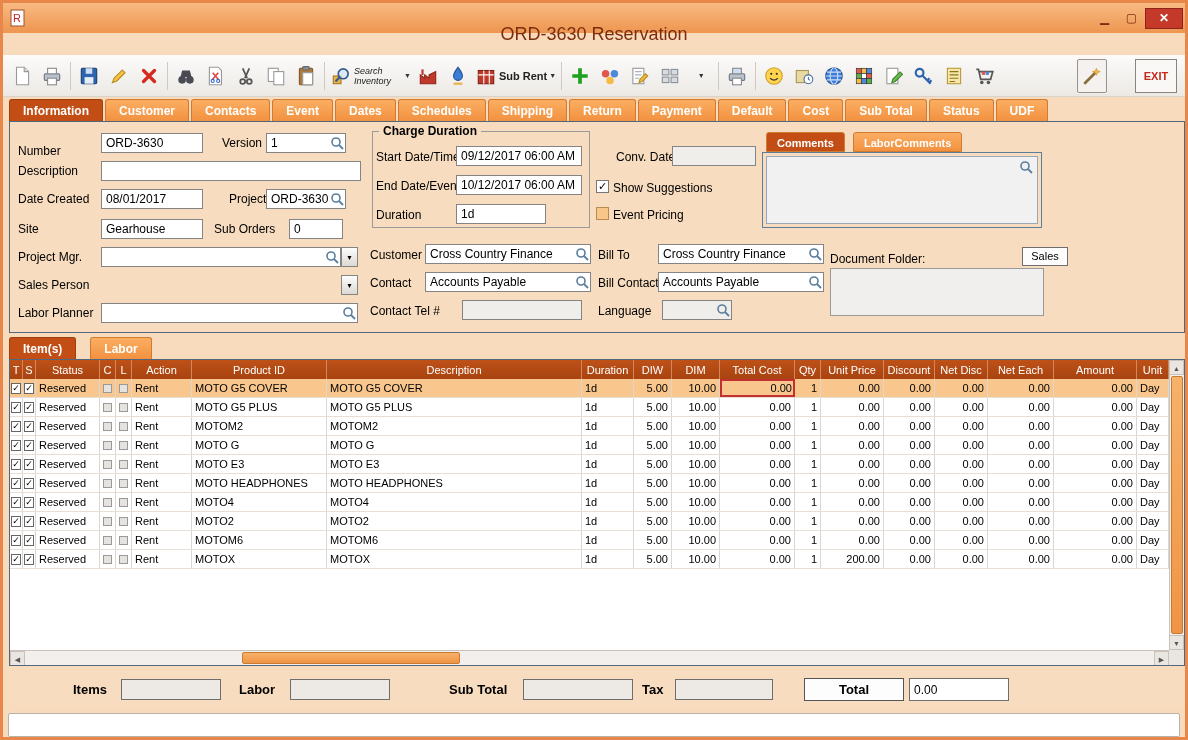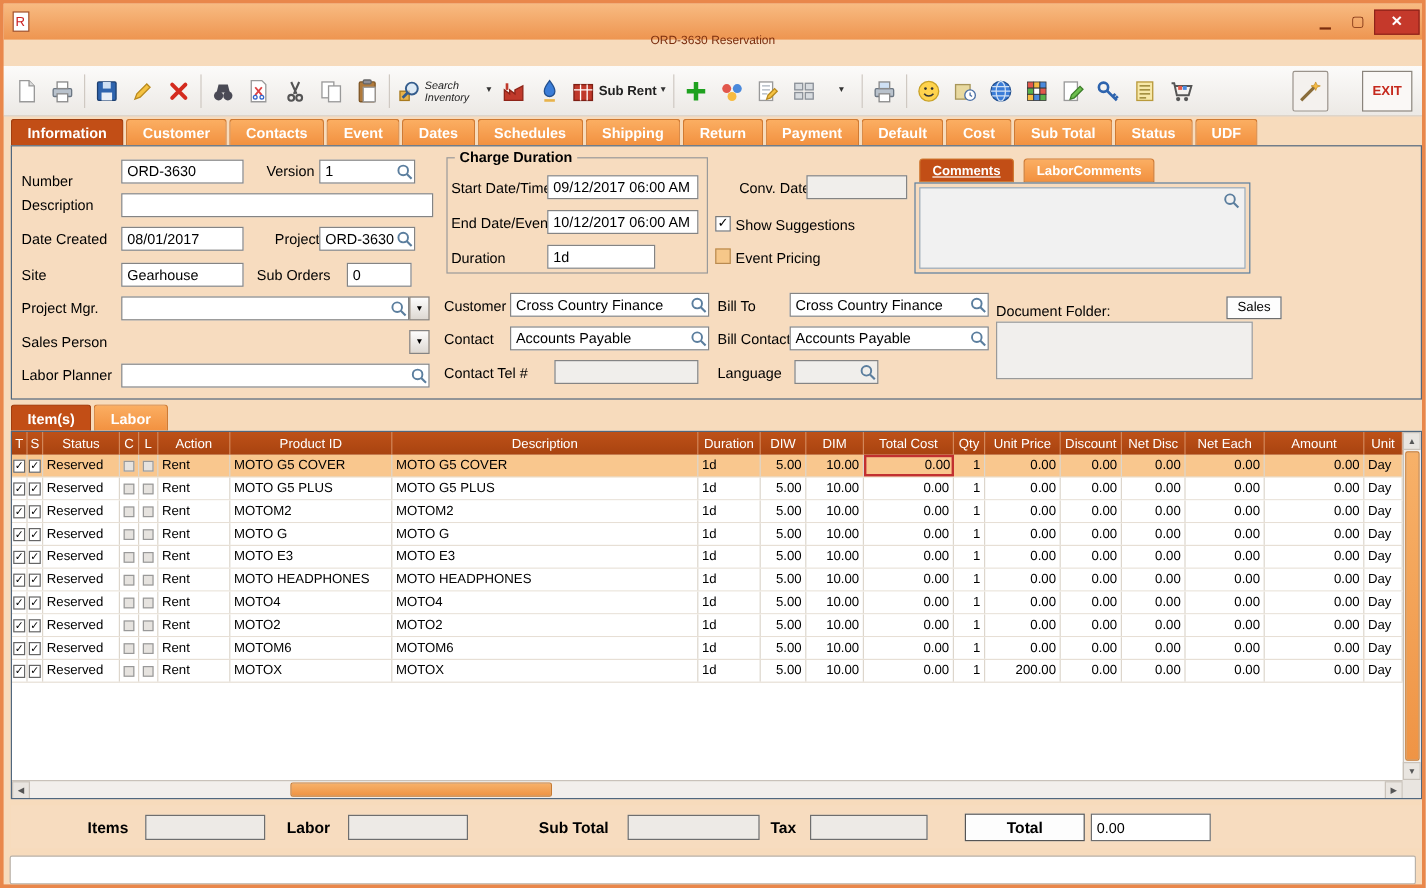--- a/index.html
+++ b/index.html
@@ -3,21 +3,21 @@
 <meta charset="utf-8">
 <style>
   * { box-sizing: border-box; }
   html,body { margin:0; padding:0; }
   body { width:1188px; height:740px; font-family:"Liberation Sans", sans-serif; background:#D8D8D8; }
   #win { position:relative; width:1188px; height:740px; background:#F7DBBC; border:3px solid #E9874B; overflow:hidden; }
 
   
   .titlebar { position:absolute; left:0; top:0; width:100%; height:30px;
     background:linear-gradient(#F8BB82,#EE9550); display:flex; align-items:center; }
-  .title { position:absolute; left:0; right:0; text-align:center; color:#7B2D0E; font-size:10px;margin-top:32px; }
+  .title { position:absolute; left:0; right:0; text-align:center; color:#7B2D0E; font-size:18px;margin-top:32px; }
   .win-icon { margin-left:6px; z-index:2; width:18px; height:18px; }
   .win-controls { margin-left:auto; display:flex; z-index:2; margin-right:2px; }
   .win-btn { width:27px; height:21px; display:flex; align-items:center; justify-content:center;
     font-size:12px; color:#7B2D0E; }
   .win-btn.close { background:#C5392B; color:#fff; border:1px solid #8E241A; width:38px; font-weight:bold; }
 
   
   .menubar { position:absolute; left:0; top:30px; width:100%; height:22px; background:#F1EFED;
     display:flex; align-items:center; padding-left:8px; border-bottom:1px solid #E2DFDB; }
   .menu-item { padding:2px 7px; font-size:12px; color:#111; }
@@ -56,28 +56,28 @@
   .dd-btn { position:absolute; width:17px; height:20px; background:linear-gradient(#FDFDFD,#DDD8D2);
     border:1px solid #848484; font-size:7px; display:flex; align-items:center; justify-content:center; }
   .group { position:absolute; border:1px solid #9A9A9A; }
   .gtitle { position:absolute; top:-8px; left:6px; background:#F7DCBF; padding:0 4px; font-weight:bold; font-size:12px; white-space:nowrap; }
   .cb-box { position:absolute; width:13px; height:13px; background:#fff; border:1px solid #777;
     font-size:11px; line-height:11px; text-align:center; }
   .cb-box.checked::after { content:"✓"; }
   .cb-box.warn { background:#F6C789; border-color:#B98A50; }
   .mtab { position:absolute; height:20px; padding:4px 10px 0; font-size:11px; font-weight:bold; color:#fff;
     background:linear-gradient(#FBAE62,#F29140); border:1px solid #D07A32; border-radius:3px 3px 0 0; white-space:nowrap; }
-  .mtab.active { background:#C24E16;text-decoration:underline; }
+  .mtab.active { background:#C24E16; }
   .comments-outer { position:absolute; border:1px solid #5B7E9E; background:#F7DCBF; padding:3px; }
   .comments-box { position:relative; width:100%; height:100%; background:#F1F1F1; border:1px solid #9AA8B5; }
   .btn { position:absolute; background:#FDFDFD; border:1px solid #6E6E6E; font-size:11px; text-align:center; padding-top:2px; }
   .graybox { position:absolute; background:#F1EFED; border:1px solid #9A9A9A; }
 
   
-  .itemtabs { position:absolute; left:6px; top:332px; height:24px; display:flex; align-items:flex-end; gap:2px; }
+  .itemtabs { position:absolute; left:6px; top:332px; height:24px; display:flex; align-items:flex-end; gap:14px; }
 
   
   .grid-wrap { position:absolute; left:6px; top:356px; width:1176px; height:307px;
     border:1px solid #50677E; background:#fff; overflow:hidden; }
   .grid-header { display:flex; height:19px; background:linear-gradient(#BE5118,#A84310); color:#fff; width:1159px; }
   .gh { font-size:11px; display:flex; align-items:center; justify-content:center;
     border-right:1px solid #D3875A; overflow:hidden; white-space:nowrap; flex:none; }
   .grow { display:flex; height:19px; border-bottom:1px solid #E7DFD5; width:1159px; background:#fff; }
   .grow.selected { background:#F9C78E; }
   .gc { font-size:11px; padding:2px 3px; border-right:1px solid #DDD6CC; overflow:hidden;

